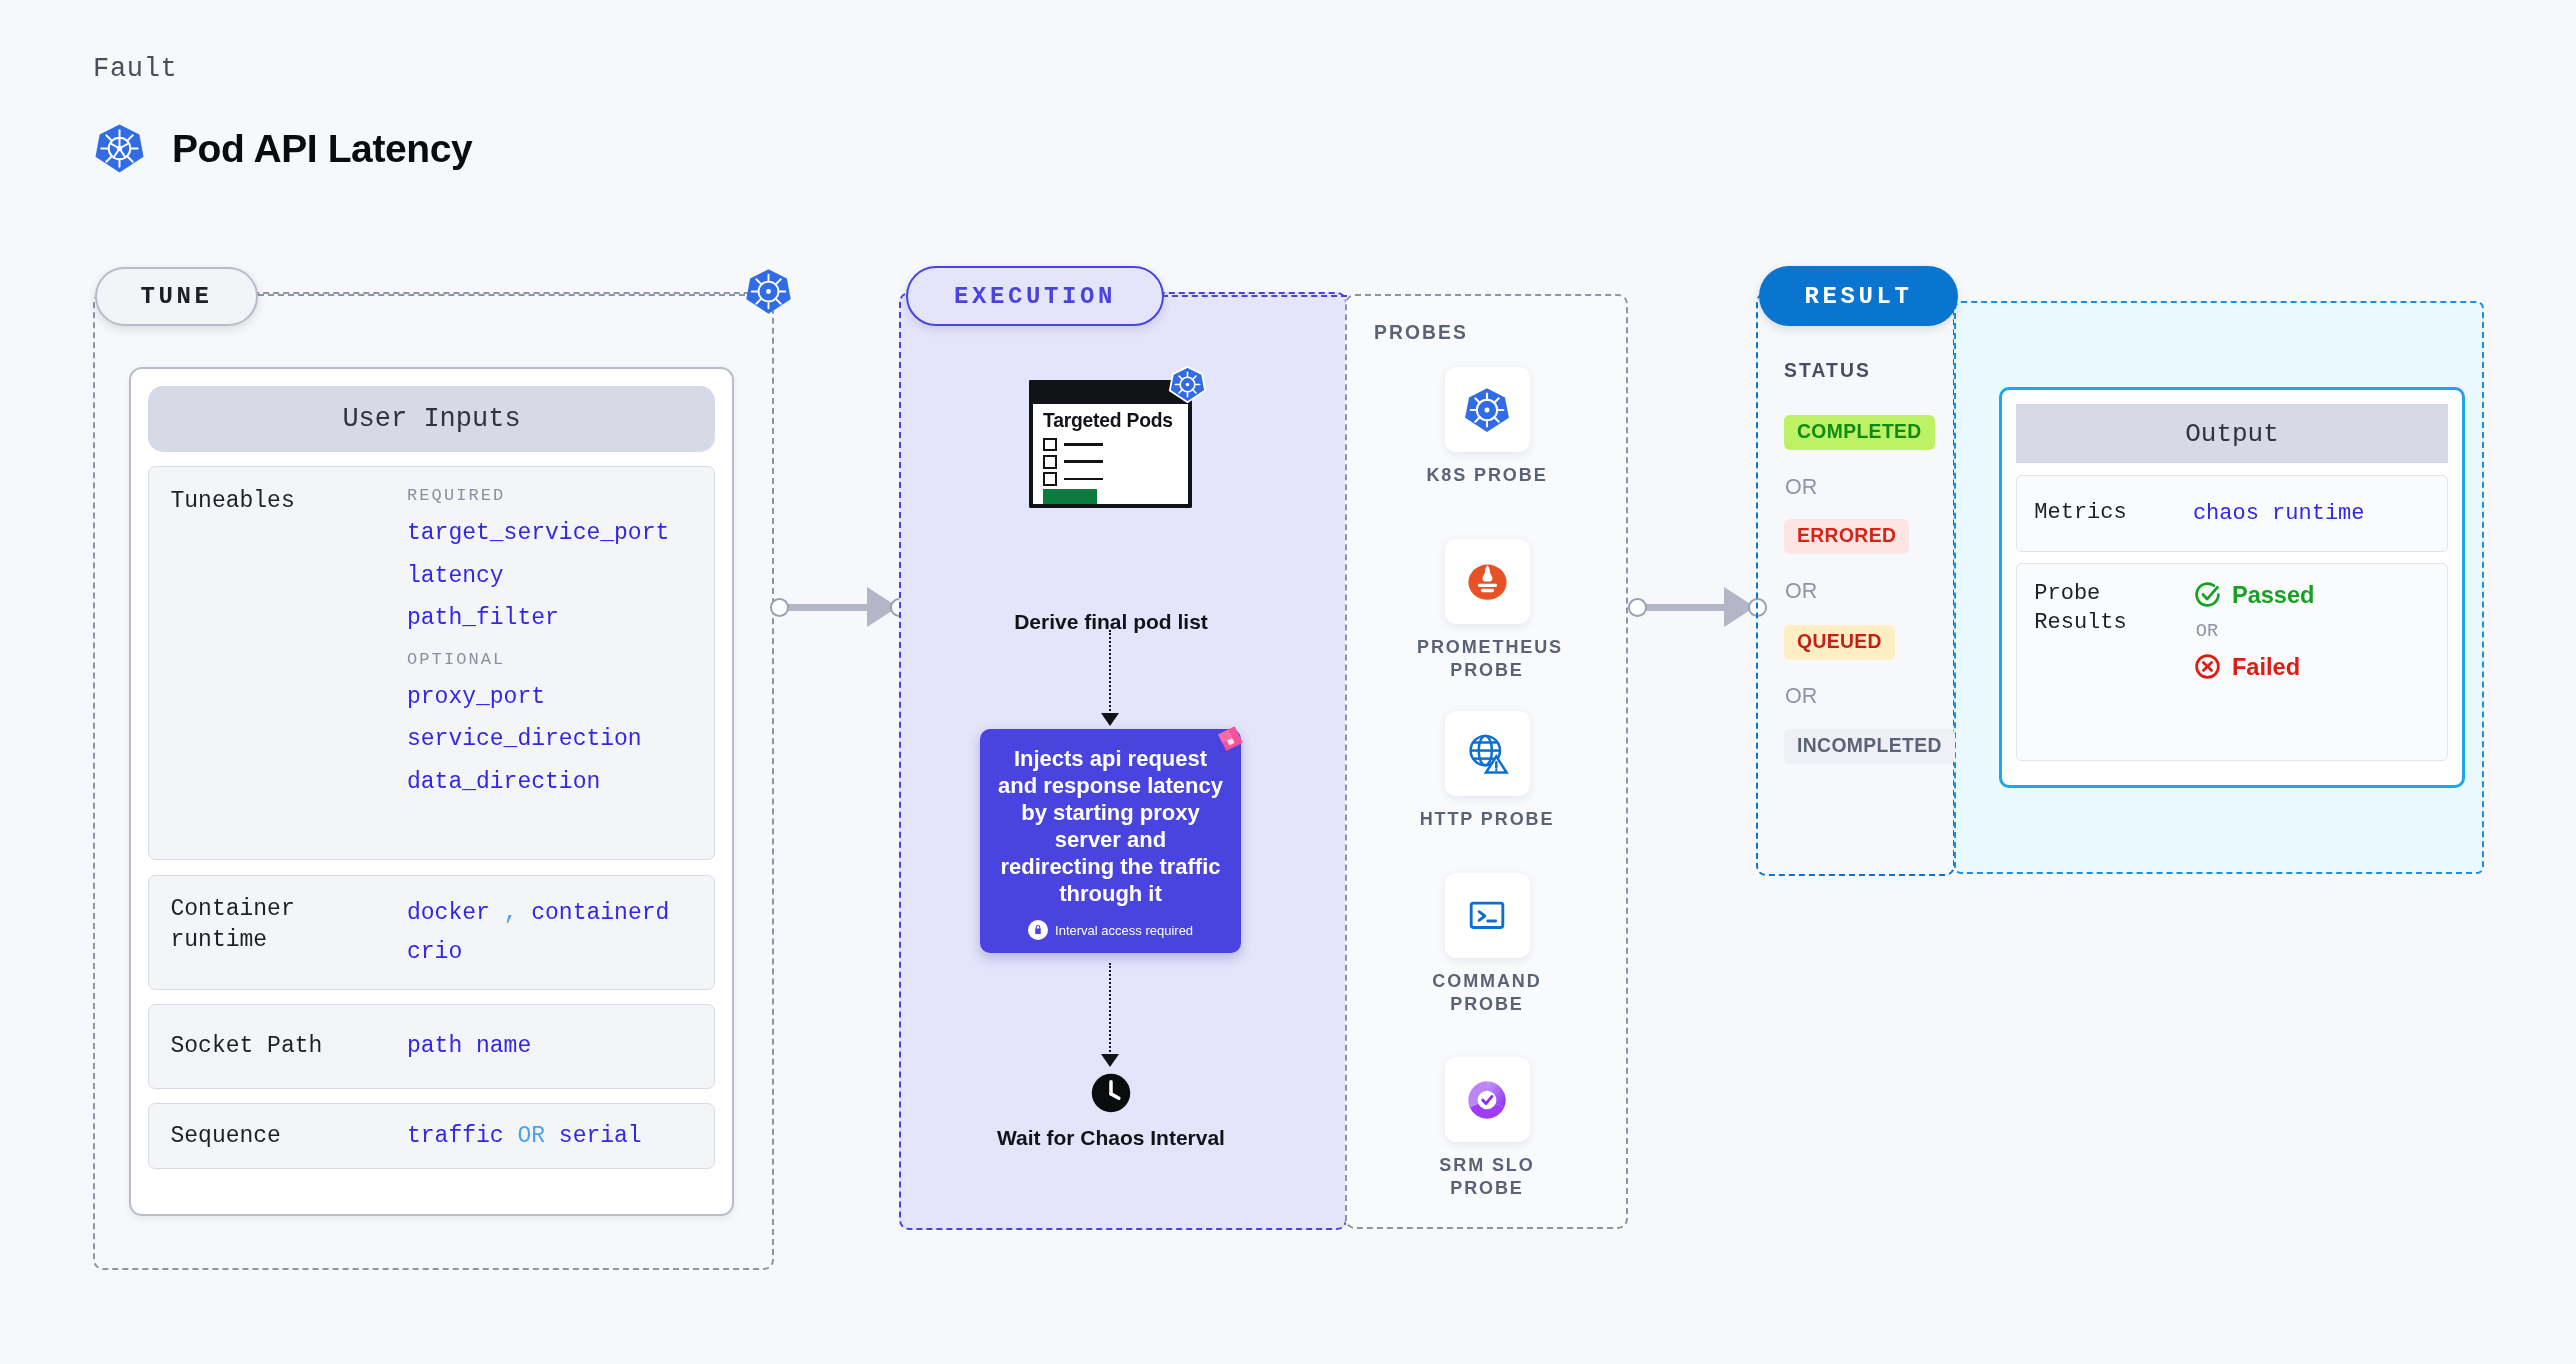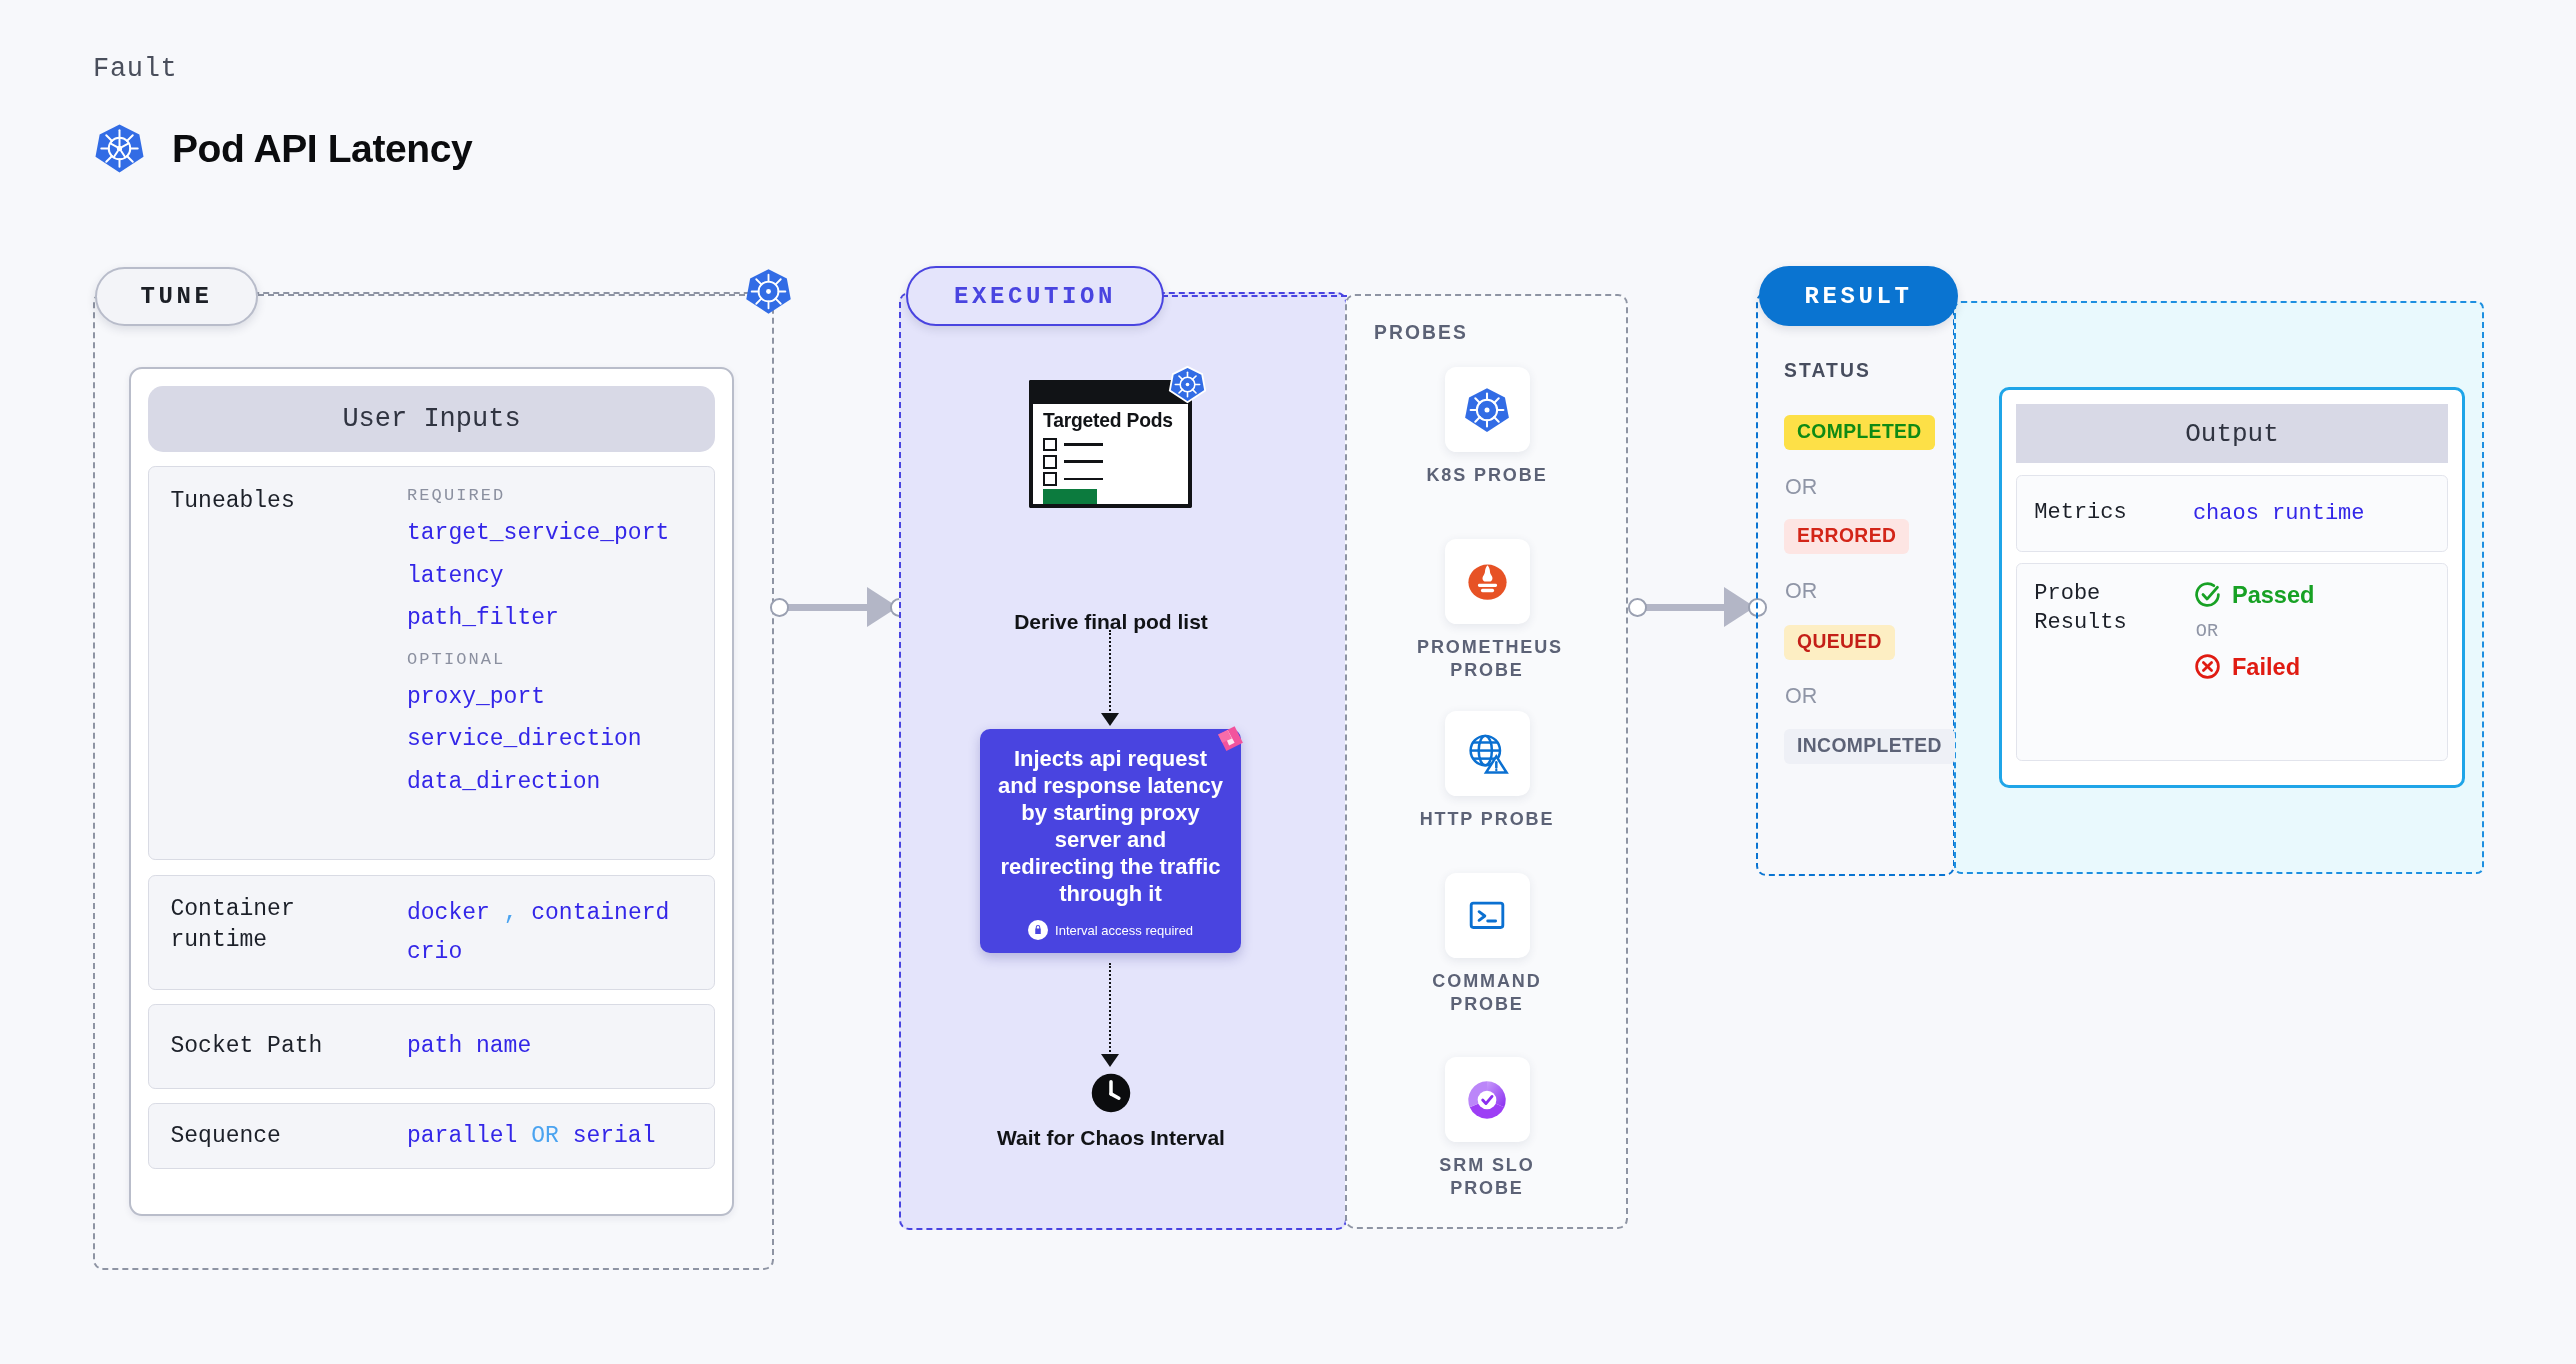--- a/index.html
+++ b/index.html
@@ -166,21 +166,21 @@
   
   .status-label {
     position: absolute; left: 1784px; top: 360px;
     font-size: 19.3px; font-weight: bold; letter-spacing: 2.1px; color: #474d5e;
   }
   .badge {
     position: absolute; left: 1784px;
     border-radius: 5.7px; padding: 6.4px 13px;
     font-size: 19.3px; font-weight: bold; letter-spacing: 0.4px;
   }
-  .b-completed   { top: 415px; background: #fde047; color: #0f8a14; }
+  .b-completed   { top: 415px; background: #bef264; color: #0f8a14; }
   .b-errored     { top: 519px; background: #fde5e3; color: #d32518; }
   .b-queued      { top: 625px; background: #fdeec3; color: #c41f17; }
   .b-incompleted { top: 729px; background: #eef0f6; color: #5c6276; }
   .orword {
     position: absolute; left: 1785px; font-size: 21.5px; color: #8f95a6;
   }
   .or1 { top: 475px; } .or2 { top: 579px; } .or3 { top: 684px; }
 
   
   .out-card {
@@ -315,21 +315,21 @@
       <div class="sub-label">Socket Path</div>
       <div class="sub-body">
           <div class="mono-blue">path name</div>
         </div>
     </div>
 
     <div class="sub-card" style="height:66px;align-items:center">
       <div class="sub-label">Sequence</div>
       <div class="sub-body">
           <div class="mono-blue">
-        <span>parallel</span>
+        <span>traffic</span>
         <span class="mono-sep">OR</span>
         <span>serial</span>
       </div>
         </div>
     </div>
   </div>
 
   <div class="hconn c1"></div>
   <div class="harrow c1"></div>
   <div class="hdot d1"></div>

